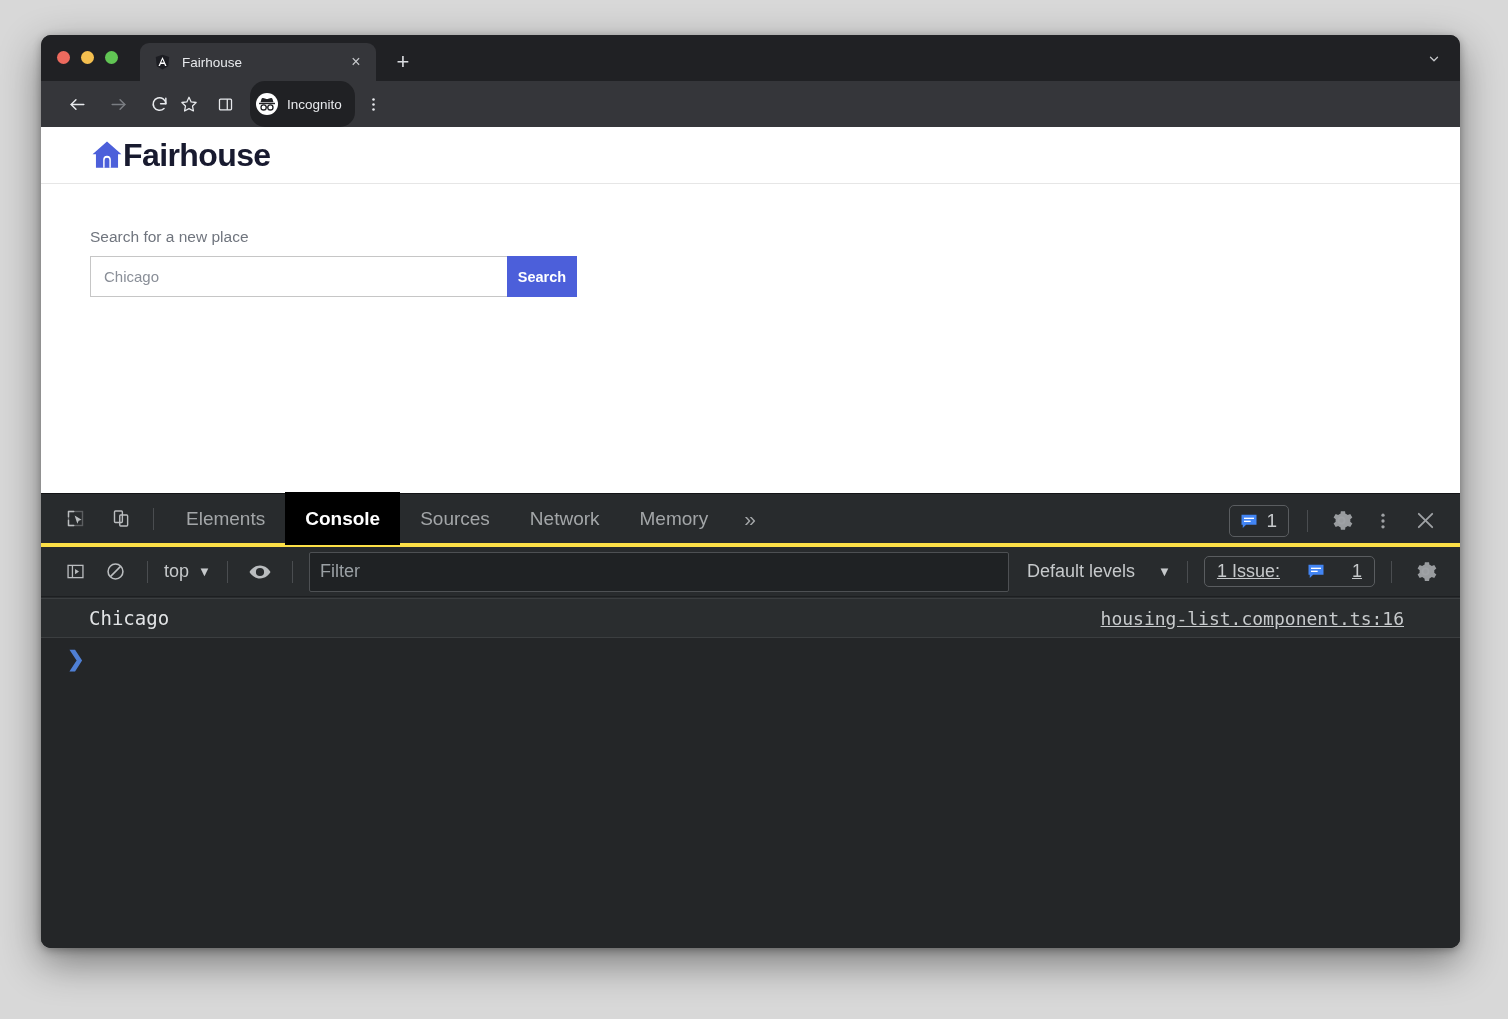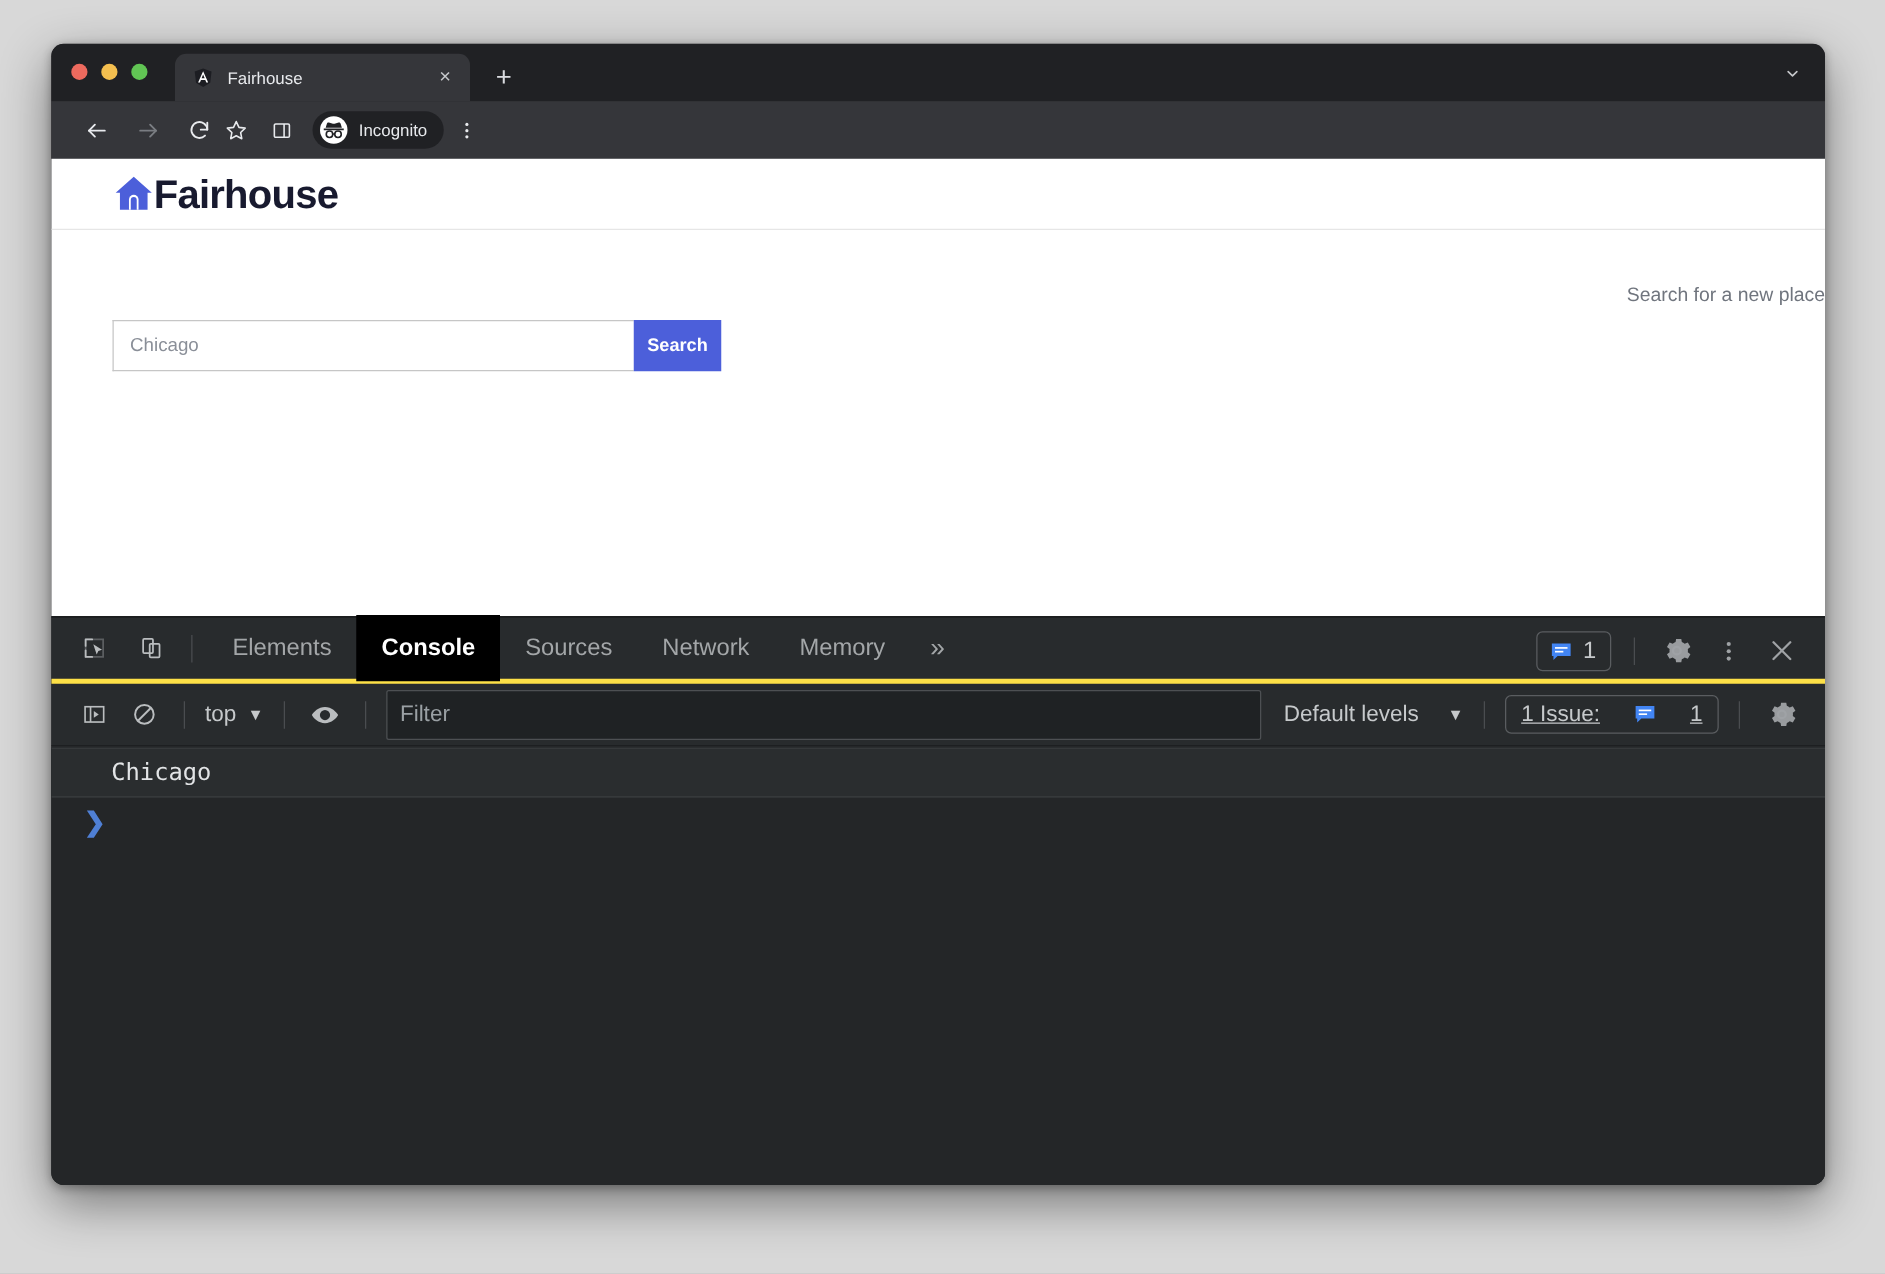--- a/index.html
+++ b/index.html
@@ -140,21 +140,21 @@
     font-size: 13.5px;
     color: #9aa0a6;
     white-space: nowrap;
   }
   #omnibox .url b { color: #e8eaed; font-weight: 700; }
 
   #bookmark-star { margin-right: 6px; }
   #side-panel { margin-right: 4px; }
 
   #incognito {
-    height: 30px;
+    height: 46px;
     display: flex;
     align-items: center;
     background: #202124;
     border-radius: 15px;
     padding: 0 13px 0 5px;
     margin: 0 2px 0 6px;
     flex: 0 0 auto;
   }
   #incognito .spy {
     width: 24px; height: 24px;
@@ -193,21 +193,20 @@
     color: #181a2f;
     letter-spacing: -0.6px;
     margin-left: -1px;
   }
 
   #search-area { padding: 44px 0 0 49px; }
   #search-label {
     font-size: 15.5px;
     color: #70757e;
     margin-bottom: 10px;
-    text-align: right;
   }
   #search-row {
     display: flex;
     width: 487px;
     height: 41px;
   }
   #search-input {
     flex: 1 1 auto;
     border: 1px solid #c6c6c6;
     border-right: none;
@@ -618,20 +617,21 @@
         <svg width="25" height="25" viewBox="0 0 24 24" fill="currentColor">
           <path d="M12 8.2a3.8 3.8 0 1 0 0 7.6 3.8 3.8 0 0 0 0-7.6zm0 5.9a2.1 2.1 0 1 1 0-4.2 2.1 2.1 0 0 1 0 4.2z"></path>
           <path d="M20.4 13.3a8.6 8.6 0 0 0 0-2.6l2-1.5-2-3.5-2.4 1a8.5 8.5 0 0 0-2.2-1.3L15.4 3h-4l-.4 2.4a8.5 8.5 0 0 0-2.2 1.3l-2.4-1-2 3.5 2 1.5a8.6 8.6 0 0 0 0 2.6l-2 1.5 2 3.5 2.4-1a8.5 8.5 0 0 0 2.2 1.3l.4 2.4h4l.4-2.4a8.5 8.5 0 0 0 2.2-1.3l2.4 1 2-3.5z" fill-opacity="0.95"></path>
         </svg>
       </div>
     </div>
 
     <div id="console-body">
       <div id="log-row">
         <span id="log-text">Chicago</span>
+        <span id="log-source">housing-list.component.ts:16</span>
       </div>
       <div id="prompt-row">
         <span id="prompt-caret">❯</span>
       </div>
     </div>
 
   </div>
 </div>
 
 </body></html>

